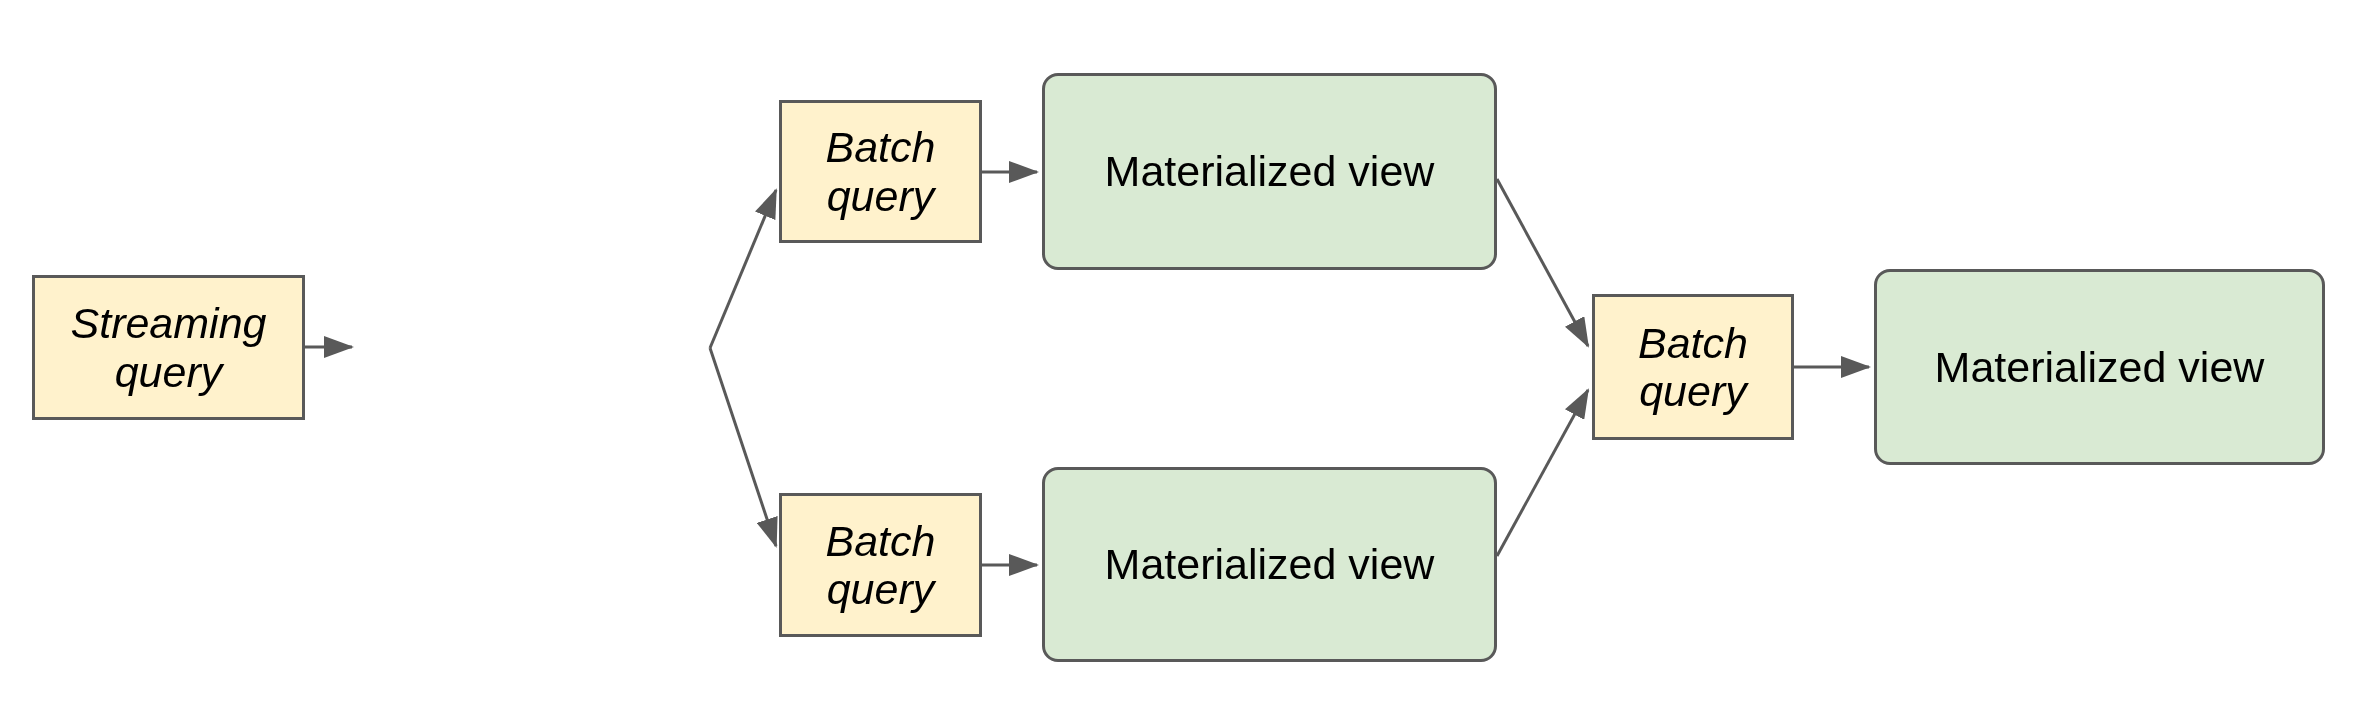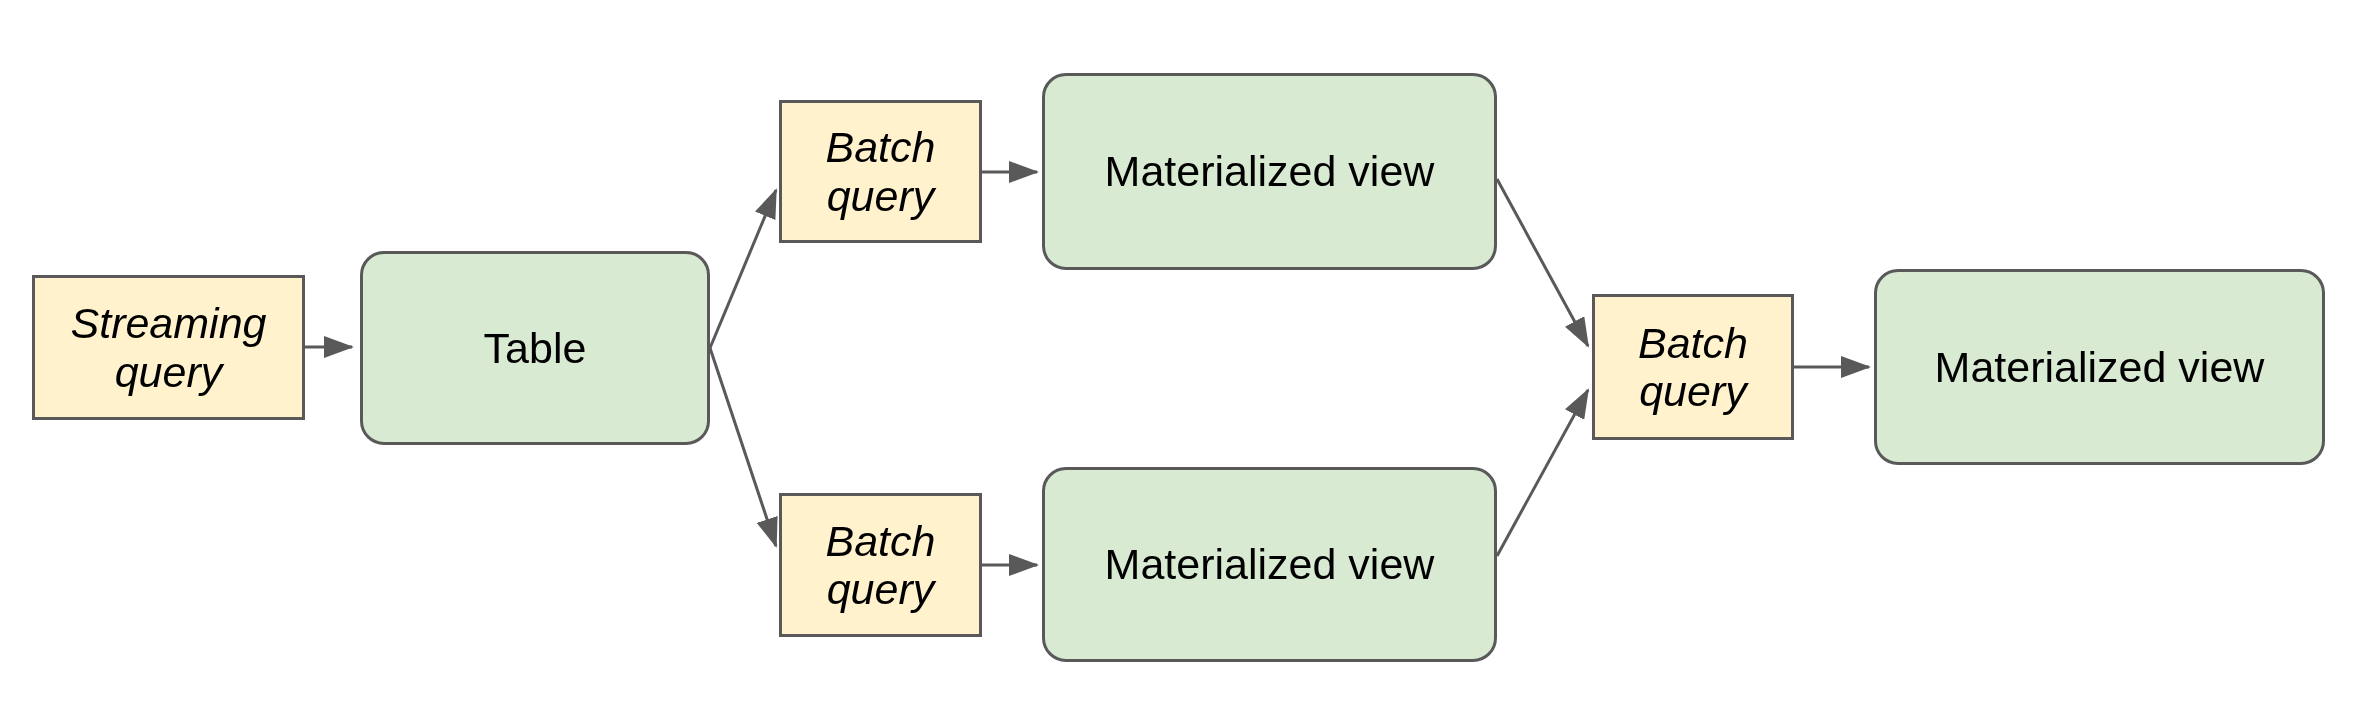--- a/index.html
+++ b/index.html
@@ -50,21 +50,21 @@
     font-size: 43px;
     line-height: 1.12;
     padding: 4px 10px;
   }
   .node.query {
     background: var(--query-fill);
     font-style: italic;
   }
   .node.entity {
     background: var(--entity-fill);
-    border-radius: 24px;
+    border-radius: 16px;
   }
   .node .label {
     display: block;
   }
 </style>
 </head>
 <body>
 
 <div class="canvas">
 
@@ -81,23 +81,20 @@
     <line class="edge" x1="982" y1="565" x2="1037" y2="565" marker-end="url(#arrow)"></line>
     <line class="edge" x1="1497" y1="179" x2="1588" y2="346" marker-end="url(#arrow)"></line>
     <line class="edge" x1="1497" y1="556" x2="1588" y2="390" marker-end="url(#arrow)"></line>
     <line class="edge" x1="1794" y1="367" x2="1869" y2="367" marker-end="url(#arrow)"></line>
   </svg>
 
   <div class="node query" style="left:32px; top:275px; width:273px; height:145px;">
     <span class="label">Streaming query</span>
   </div>
 
-  <div class="node entity" style="left:360px; top:251px; width:350px; height:194px;">
-    <span class="label">Table</span>
-  </div>
 
   <div class="node query" style="left:779px; top:100px; width:203px; height:143px;">
     <span class="label">Batch query</span>
   </div>
 
   <div class="node entity" style="left:1042px; top:73px; width:455px; height:197px;">
     <span class="label">Materialized view</span>
   </div>
 
   <div class="node query" style="left:779px; top:493px; width:203px; height:144px;">

